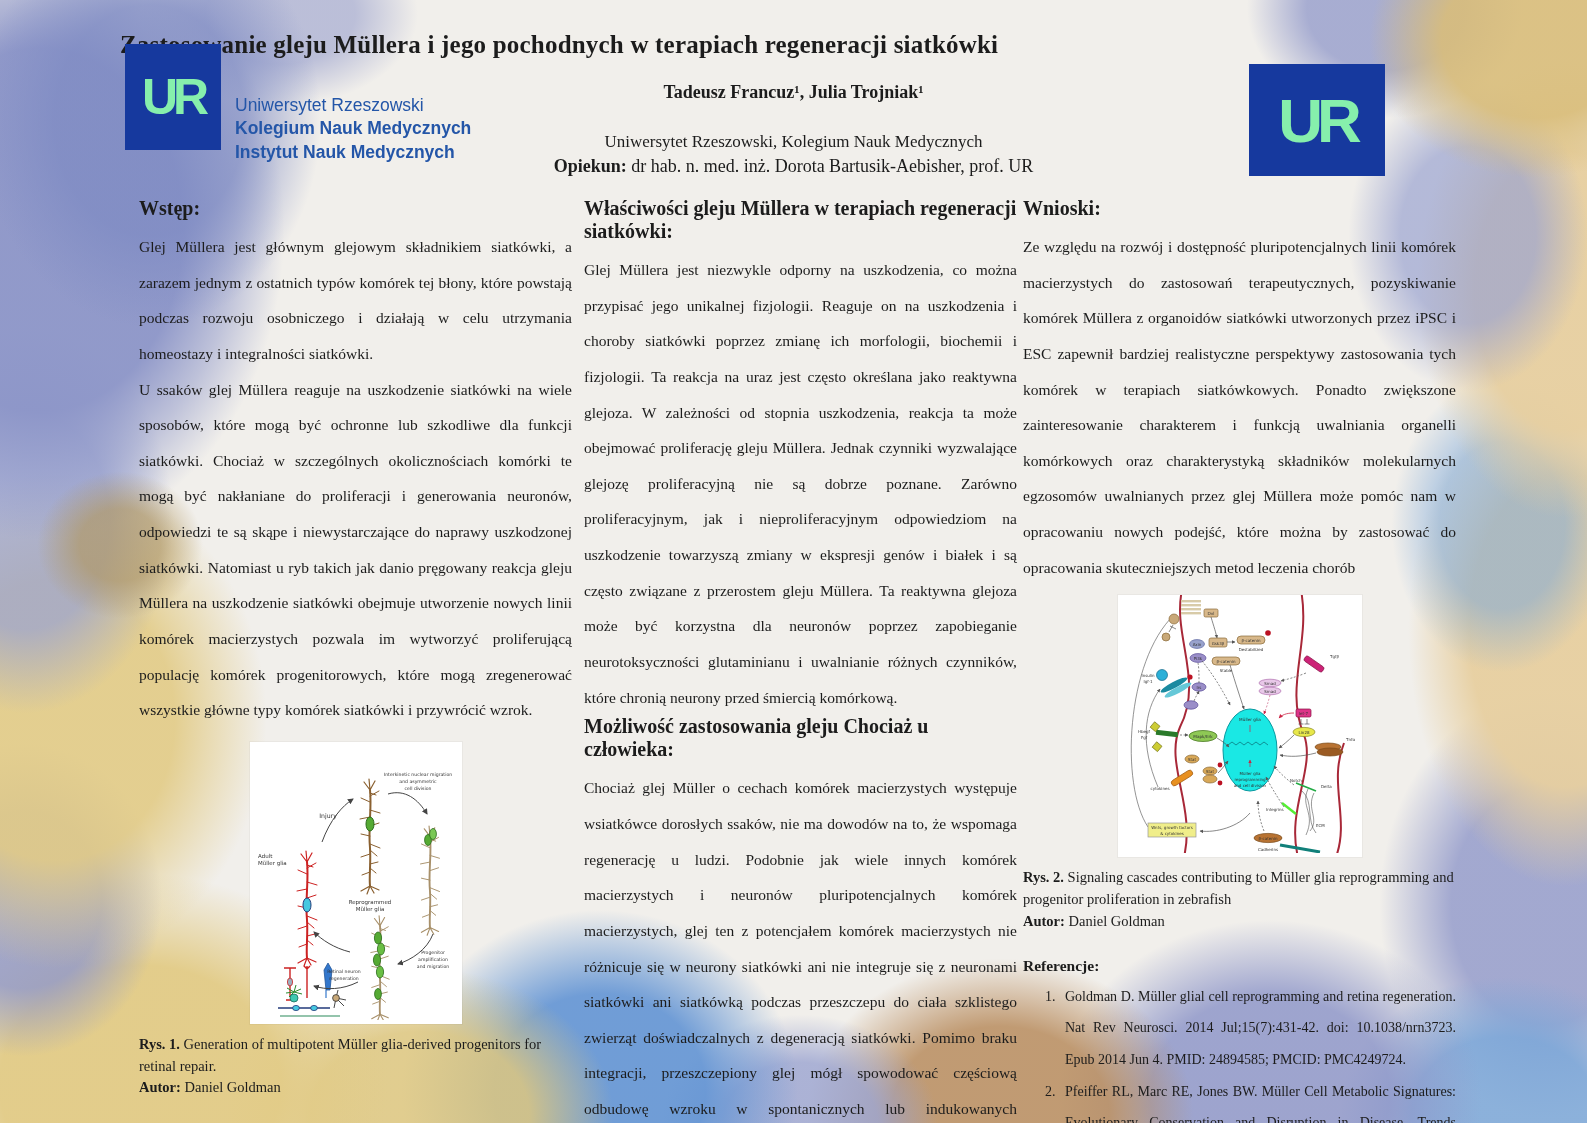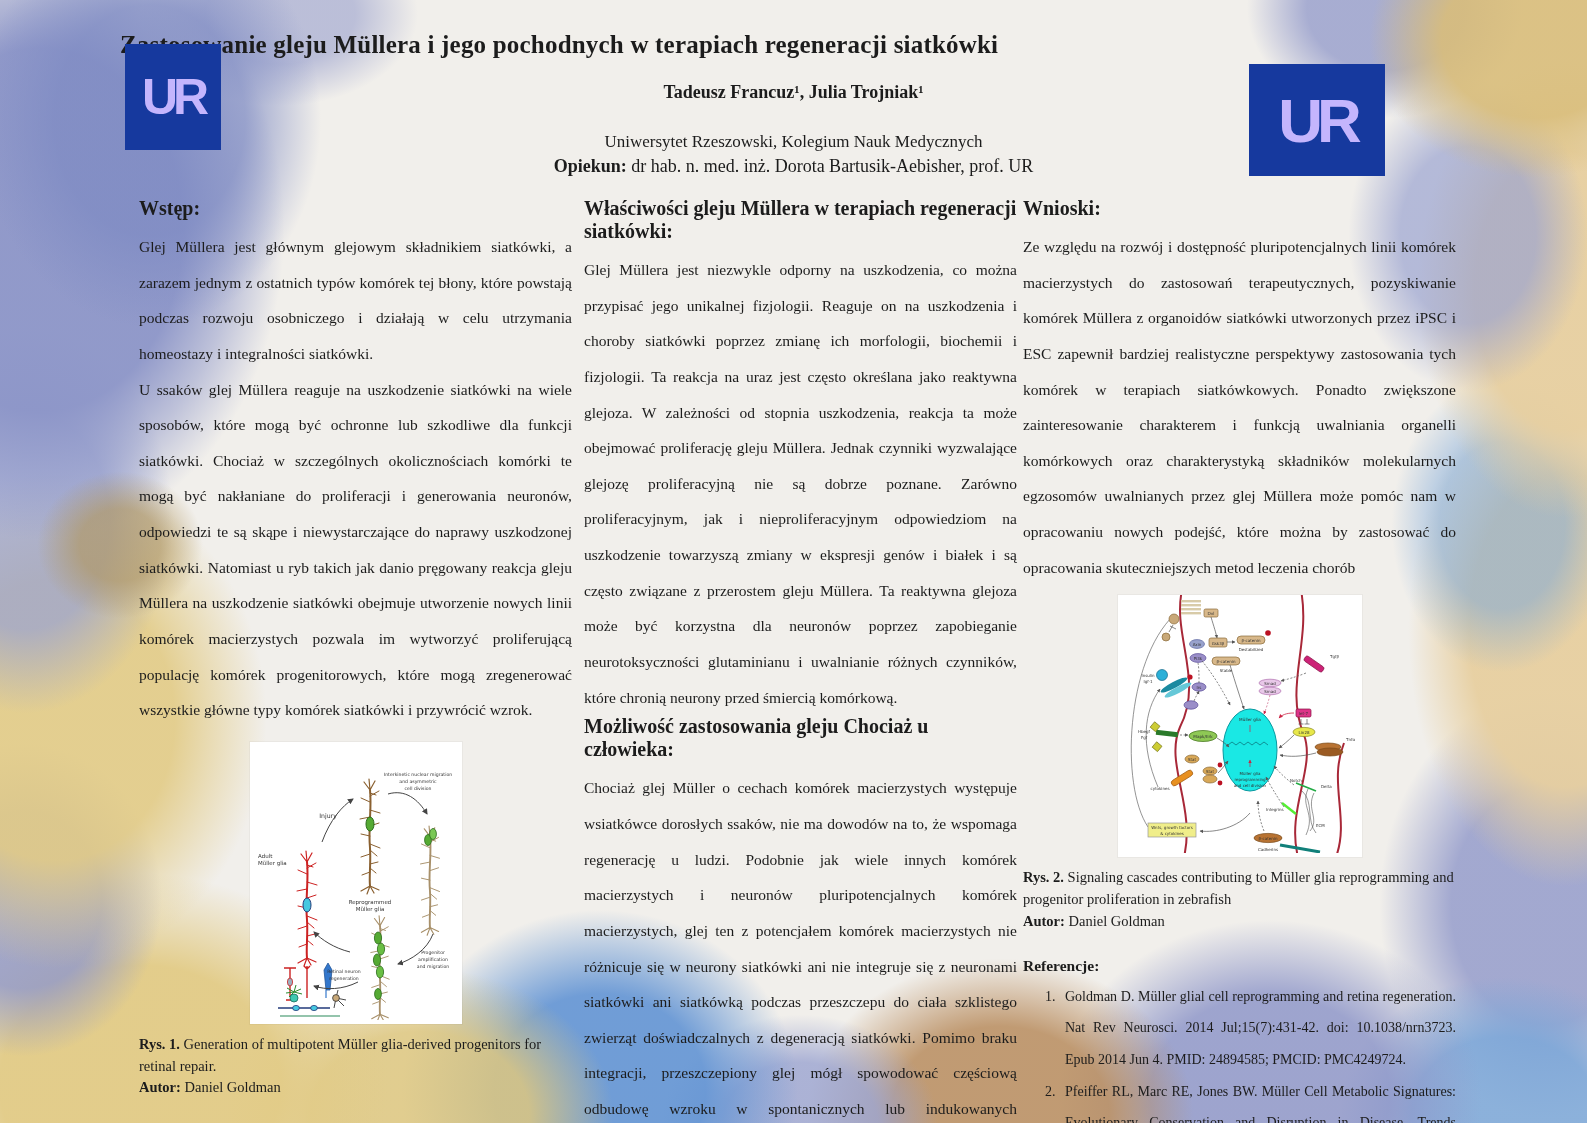--- a/index.html
+++ b/index.html
@@ -30,21 +30,21 @@
   }
   
   .title{position:absolute;top:31px;left:120px;right:120px;text-align:left;font-weight:bold;font-size:25px;letter-spacing:.2px;}
   .hline{position:absolute;left:0;right:0;text-align:center;}
   .authors{top:82px;font-size:18px;font-weight:bold;}
   .affil1{top:109px;font-size:17px;}
   .affil2{top:132px;font-size:17px;}
   .opiekun{top:156px;font-size:18px;}
   .opiekun b{font-weight:bold;}
   .logo-left{position:absolute;left:125px;top:44px;display:flex;}
-  .logo-sq{background:#16399e;color:#c4b5fd;display:flex;align-items:center;justify-content:center;font-family:"Liberation Sans",sans-serif;font-weight:bold;}
+  .logo-sq{background:#16399e;color:#86efac;display:flex;align-items:center;justify-content:center;font-family:"Liberation Sans",sans-serif;font-weight:bold;}
   .logo-sq.small{width:96px;height:106px;font-size:50px;letter-spacing:-5px;}
   .logo-left-text{margin-left:14px;margin-top:50px;font-family:"Liberation Sans",sans-serif;color:#2456a8;font-size:17.5px;line-height:1.33;}
   .logo-left-text .l1{font-weight:normal;}
   .logo-left-text .l2,.logo-left-text .l3{font-weight:bold;}
   .logo-right{position:absolute;left:1249px;top:64px;}
   .logo-sq.big{width:136px;height:112px;font-size:62px;letter-spacing:-6px;}
   
   .col{position:absolute;top:197px;width:433px;}
   .col1{left:139px;} .col2{left:584px;} .col3{left:1023px;}
   h3.heading{margin:0 0 9px 0;font-size:20px;font-weight:bold;font-family:"Liberation Serif",serif;}
@@ -66,20 +66,25 @@
 <body>
 
 <div class="poster">
 
   <div class="title">Zastosowanie gleju Müllera i jego pochodnych w terapiach regeneracji siatkówki</div>
 
   <div class="logo-left">
     <div class="logo-sq small">
         <span>UR</span>
       </div>
+    <div class="logo-left-text">
+      <div class="l1">Uniwersytet Rzeszowski</div>
+      <div class="l2">Kolegium Nauk Medycznych</div>
+      <div class="l3">Instytut Nauk Medycznych</div>
+    </div>
   </div>
 
   <div class="logo-right">
     <div class="logo-sq big">
         <span>UR</span>
       </div>
   </div>
 
   <div class="hline authors">Tadeusz Francuz¹, Julia Trojniak¹</div>
   <div class="hline opiekun"><b>Opiekun:</b><span> dr hab. n. med. inż. Dorota Bartusik-Aebisher, prof. UR</span></div>

